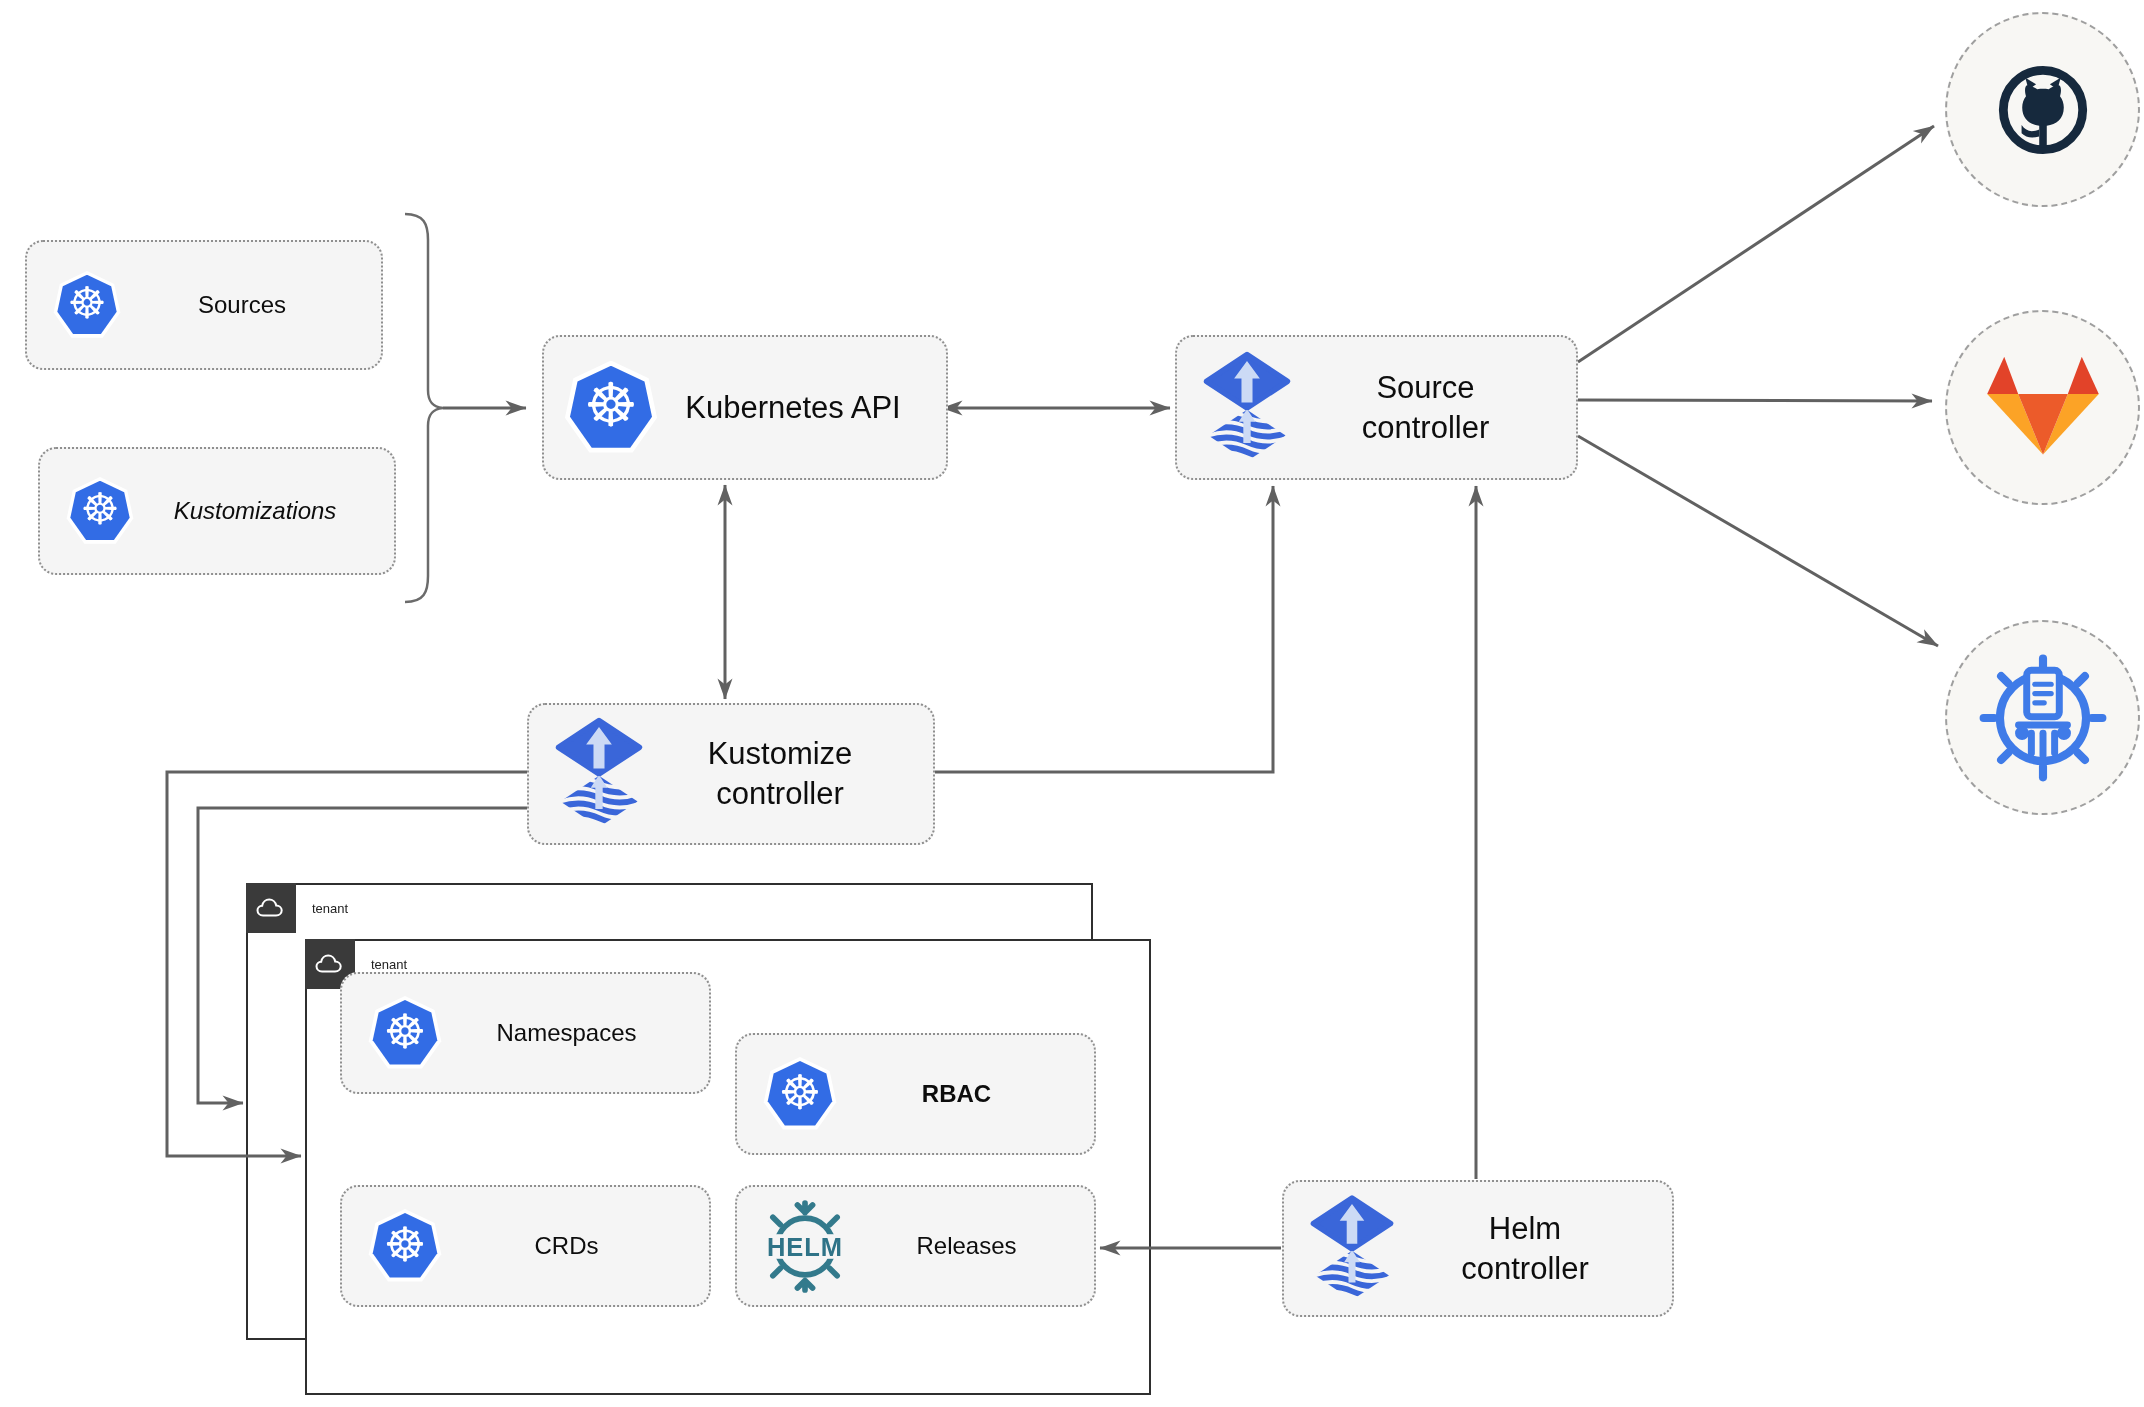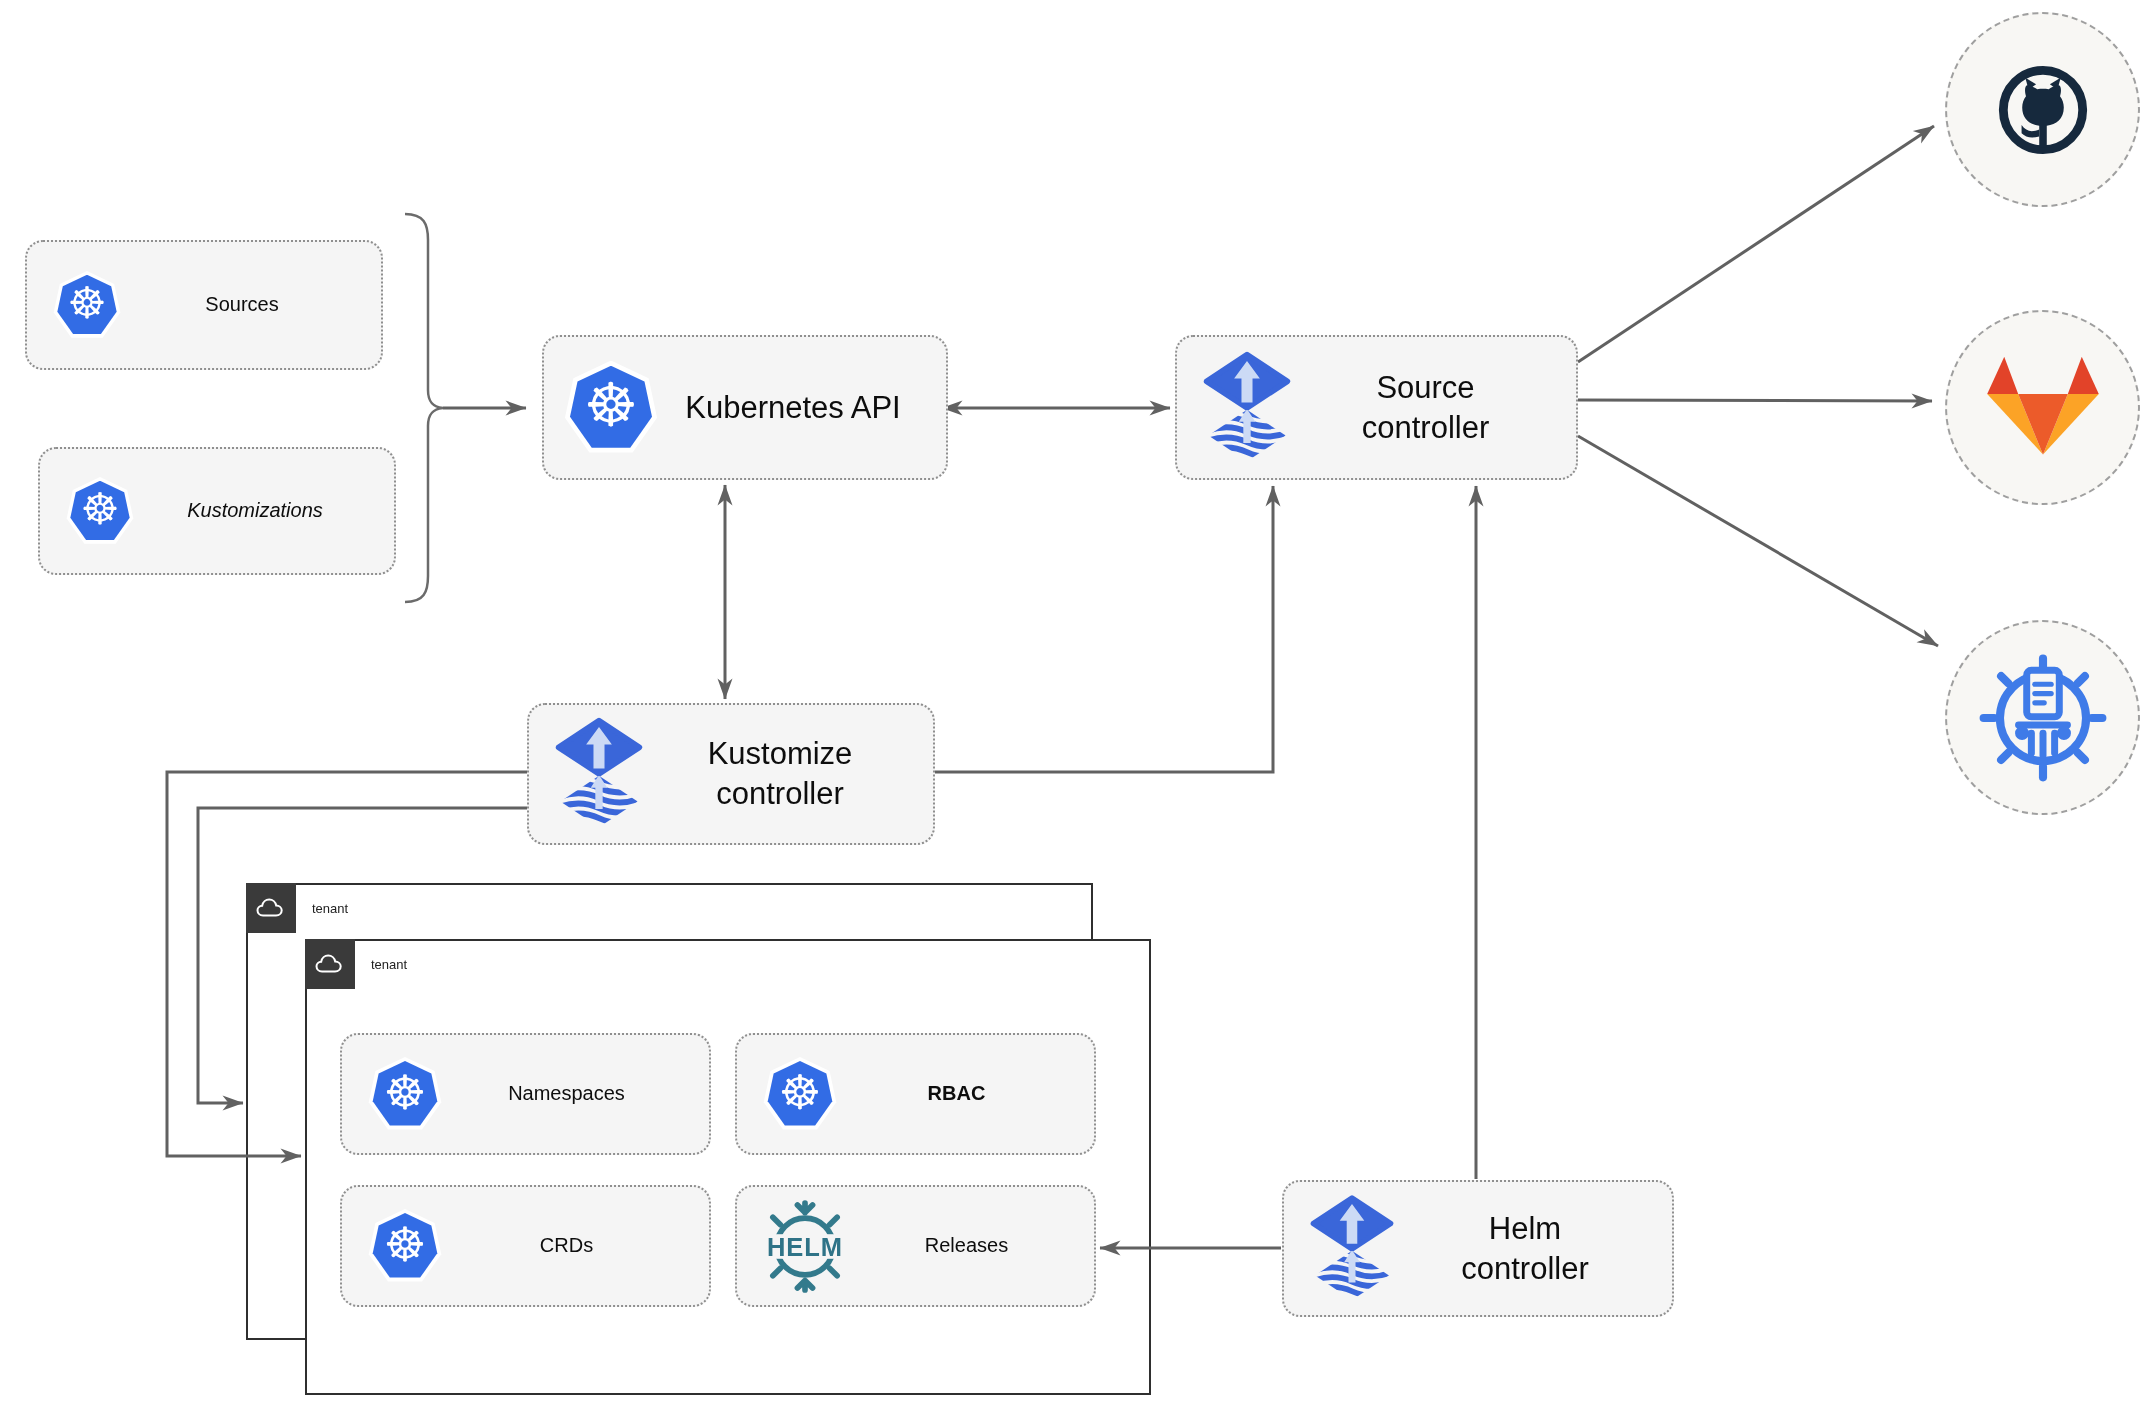--- a/index.html
+++ b/index.html
@@ -5,21 +5,21 @@
   html,body{margin:0;padding:0;background:#ffffff;}
   body{font-family:"Liberation Sans","DejaVu Sans",sans-serif;color:#111;}
   #canvas{position:relative;width:2144px;height:1407px;background:#ffffff;overflow:hidden;}
 
   
   #wires{position:absolute;left:0;top:0;width:2144px;height:1407px;z-index:2;pointer-events:none;}
 
   
   .node{position:absolute;box-sizing:border-box;background:#f5f5f5;border:2px dotted #8f8f8f;
         border-radius:18px;display:flex;align-items:center;padding:0 18px 0 26px;z-index:3;}
-  .node .label{flex:1;text-align:center;font-size:20px;line-height:1.28;color:#0d0d0d;white-space:pre-line;}
+  .node .label{flex:1;text-align:center;font-size:24px;line-height:1.28;color:#0d0d0d;white-space:pre-line;}
   .node .label.lg{font-size:31px;}
 
   
   .k8s{position:relative;display:inline-block;width:1em;height:1em;flex:none;}
   .k8s .hw,.k8s .hb{position:absolute;clip-path:polygon(50% 0%,90% 19%,99% 61%,73% 98%,27% 98%,1% 61%,10% 19%);}
   .k8s .hw{inset:0;background:#ffffff;}
   .k8s .hb{inset:5.5%;background:#326ce5;}
   .k8s .wheel{position:absolute;inset:0;display:flex;align-items:center;justify-content:center;
               color:#fff;font-size:.64em;line-height:1;transform:translateY(-1px);}
   .k8s .wheel::after{content:"☸";}
@@ -181,21 +181,21 @@
         <path d="M4,88 Q28,78 50,88 T96,88"></path>
           <path d="M4,99 Q28,89 50,99 T96,99"></path>
         <path d="M4,110 Q28,100 50,110 T96,110"></path>
       </g>
       <path clip-path="url(#fxclip3)" d="M50,63 L41,77 L46,77 L46,100 L54,100 L54,77 L59,77 Z" fill="#ccdaf5"></path>
     </svg>
     <span class="label lg">Helm
 controller</span>
   </div>
 
-  <div class="node" style="left:340px;top:1033px;width:371px;height:122px;justify-content:space-between;">
+  <div class="node" style="left:340px;top:972px;width:371px;height:122px;justify-content:space-between;">
     <span class="k8s" style="font-size:74px;">
       <span class="hw"></span>
         <span class="hb"></span>
         <span class="wheel"></span>
     </span>
     <span class="label">Namespaces</span>
   </div>
 
   <div class="node" style="left:735px;top:1033px;width:361px;height:122px;font-weight:bold;">
     <span class="k8s" style="font-size:74px;">

